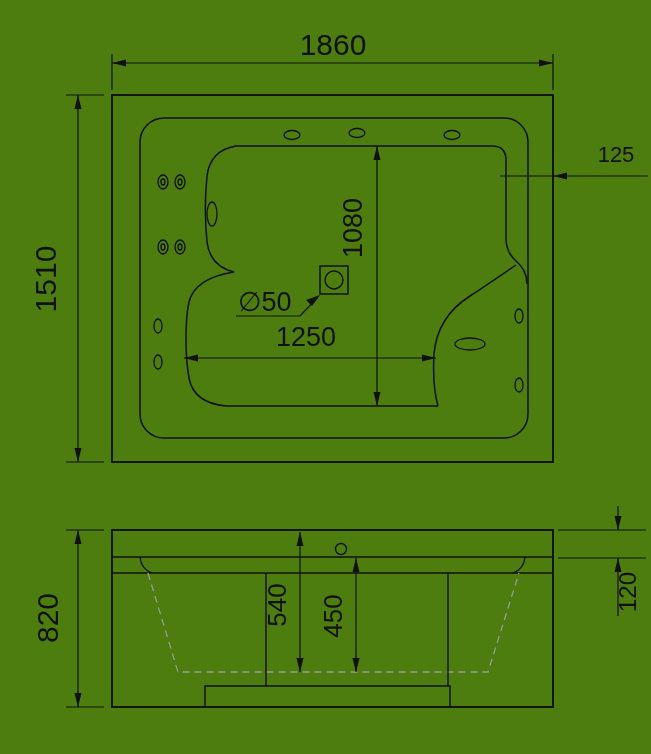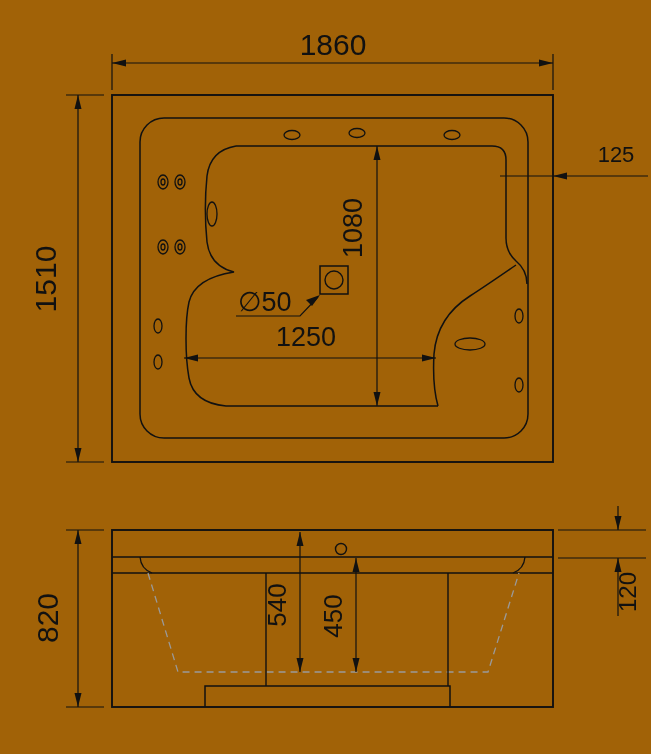--- a/index.html
+++ b/index.html
@@ -1,17 +1,17 @@
 <!DOCTYPE html>
 <html><head>
 <meta charset="utf-8">
 <style>
   html,body{margin:0;padding:0;background:#ffffff;}
   body{width:651px;height:754px;overflow:hidden;font-family:"Liberation Sans",sans-serif;}
-  #canvas{position:relative;width:651px;height:754px;background:#a16207;}
+  #canvas{position:relative;width:651px;height:754px;background:#4d7c0f;}
   svg{display:block;}
   svg text{font-family:"Liberation Sans",sans-serif;fill:#111;}
   .outline{stroke:#111;fill:none;}
   .dimline{stroke:#111;fill:none;stroke-width:1.2;}
   .arrow{fill:#111;stroke:none;}
   .dashed{stroke:#9a9a9a;fill:none;stroke-width:1.3;stroke-dasharray:7 5;}
 </style>
 </head>
 <body>
 

